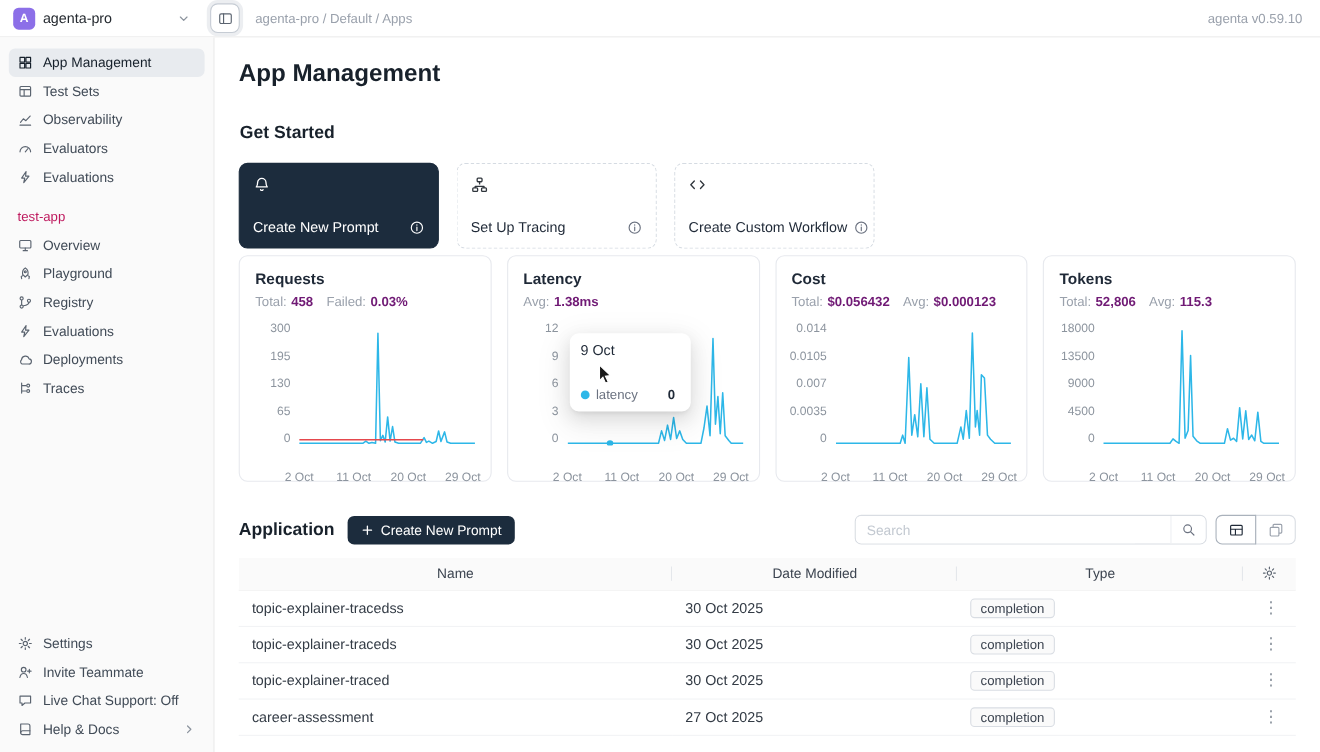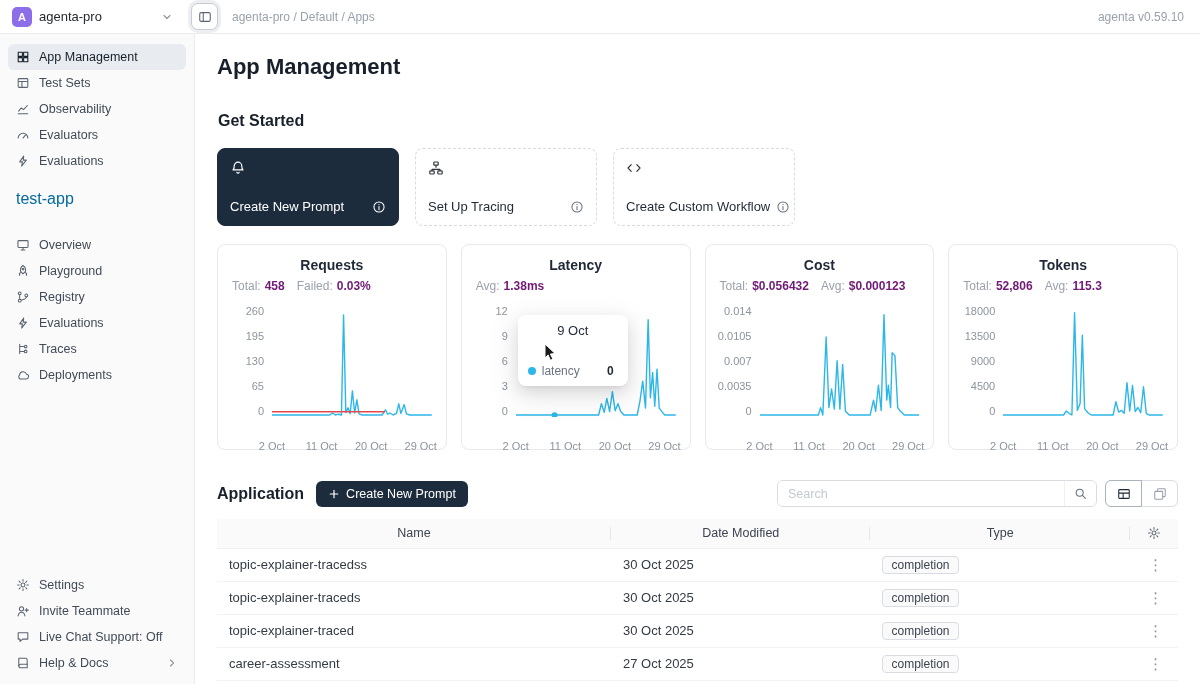--- a/index.html
+++ b/index.html
@@ -20,39 +20,39 @@
   .version { margin-left:auto; margin-right:16px; font-size:12px; color:#9aa1ac; }
 
   
   .app-body { display:flex; height:650px; }
   .sidebar { width:195px; background:#fafafa; border-right:1px solid #ececec; display:flex; flex-direction:column; padding:10px 8px 8px; flex:none; }
   .nav-item { height:26px; display:flex; align-items:center; gap:9px; padding:0 8px; border-radius:6px; font-size:12.5px; color:#414b57; cursor:pointer; flex:none; }
   .nav-item .icn { display:flex; color:#5b6470; flex:none; }
   .nav-item.active { background:#e8ebef; color:#16202b; font-weight:500; }
   .nav-item.active .icn { color:#16202b; }
   .nav-item .end { margin-left:auto; color:#8c949e; display:flex; }
-  .section-label { font-size:16px; color:#0369a1; margin:16px 8px 24px; }
+  .section-label { font-size:12px; color:#be185d; margin:16px 8px 6px; }
   .sidebar-bottom { margin-top:auto; display:flex; flex-direction:column; }
 
   .main { flex:1; padding:0 22px; overflow:hidden; }
   .page-title { font-size:22px; font-weight:600; margin:20px 0 0; color:#18212b; }
   .section-h { font-size:16px; font-weight:600; margin:32px 1px 0; color:#18212b; }
 
   
   .start-cards { display:flex; gap:16px; margin-top:18px; }
   .start-card { width:182px; height:78px; border:1px dashed #d5dbe2; border-radius:8px; padding:11px 12px; display:flex; flex-direction:column; justify-content:space-between; background:#fff; cursor:pointer; }
   .start-card .top-icon { color:#30363d; display:flex; }
   .start-card .bottom { display:flex; align-items:center; justify-content:space-between; gap:6px; }
   .start-card .lbl { font-size:13px; font-weight:500; color:#1f2937; white-space:nowrap; }
   .start-card .info { color:#6b7280; display:flex; }
   .start-card.dark { background:#1c2c3d; border:1px solid #1c2c3d; }
   .start-card.dark .top-icon, .start-card.dark .lbl, .start-card.dark .info { color:#fff; }
 
   
-  .stats { display:flex; gap:14px; margin-top:18px;text-align:center; }
+  .stats { display:flex; gap:14px; margin-top:6px; }
   .stat-card { flex:1; border:1px solid #e7e9ee; border-radius:8px; padding:12px 14px; height:206px; background:#fff; min-width:0; }
   .stat-title { font-size:14px; font-weight:600; color:#1f2937; }
   .stat-sub { margin-top:6px; font-size:12px; color:#9aa1ac; display:flex; gap:12px; }
   .stat-sub .pair { display:flex; gap:4px; align-items:baseline; white-space:nowrap; }
   .stat-sub .val { color:#701a75; font-weight:700; font-style:normal; }
   .chart-wrap { display:flex; margin-top:12px; }
   .y-ticks { width:40px; display:flex; flex-direction:column; justify-content:space-between; align-items:flex-end; padding-right:8px; height:112px; font-size:11px; color:#8c949e; flex:none; }
   .plot { flex:1; position:relative; height:112px; min-width:0; }
   .plot-svg { position:absolute; inset:0; width:100%; height:100%; display:block; }
   .x-ticks { position:relative; height:14px; margin:6px 0 0 40px; font-size:11px; color:#8c949e; }
@@ -201,34 +201,34 @@
       <span class="icn">
           <svg viewBox="0 0 16 16" width="14" height="14" fill="none" stroke="currentColor" stroke-width="1.2" stroke-linejoin="round">
             <path d="M8.8 2.2L4.2 9h3.2l-1 4.8L11.8 7H8.3l.5-4.8z"></path>
           </svg>
         </span>
       <span>Evaluations</span>
     </div>
     <div class="nav-item">
       <span class="icn">
           <svg viewBox="0 0 16 16" width="14" height="14" fill="none" stroke="currentColor" stroke-width="1.2" stroke-linecap="round" stroke-linejoin="round">
+            <path d="M4.6 12.5h6.8a2.7 2.7 0 0 0 .5-5.4 4 4 0 0 0-7.8.9 2.7 2.7 0 0 0 .5 4.5z"></path>
+          </svg>
+        </span>
+      <span>Deployments</span>
+    </div>
+    <div class="nav-item">
+      <span class="icn">
+          <svg viewBox="0 0 16 16" width="14" height="14" fill="none" stroke="currentColor" stroke-width="1.2" stroke-linecap="round" stroke-linejoin="round">
             <path d="M4.2 2.5V13M4.2 5.2h4.6M4.2 10.8h4.6"></path>
             <circle cx="11" cy="5.2" r="1.5"></circle>
             <circle cx="11" cy="10.8" r="1.5"></circle>
           </svg>
         </span>
       <span>Traces</span>
-    </div>
-    <div class="nav-item">
-      <span class="icn">
-          <svg viewBox="0 0 16 16" width="14" height="14" fill="none" stroke="currentColor" stroke-width="1.2" stroke-linecap="round" stroke-linejoin="round">
-            <path d="M4.6 12.5h6.8a2.7 2.7 0 0 0 .5-5.4 4 4 0 0 0-7.8.9 2.7 2.7 0 0 0 .5 4.5z"></path>
-          </svg>
-        </span>
-      <span>Deployments</span>
     </div>
 
     <div class="sidebar-bottom">
       <div class="nav-item">
         <span class="icn">
             <svg viewBox="0 0 16 16" width="14" height="14" fill="none" stroke="currentColor" stroke-width="1.2" stroke-linecap="round">
               <circle cx="8" cy="8" r="2.2"></circle>
               <path d="M8 1.8v1.8M8 12.4v1.8M1.8 8h1.8M12.4 8h1.8M3.6 3.6l1.3 1.3M11.1 11.1l1.3 1.3M12.4 3.6l-1.3 1.3M4.9 11.1l-1.3 1.3"></path>
             </svg>
           </span>
@@ -340,21 +340,21 @@
               <span>Total:</span>
               <b class="val">458</b>
             </span>
           <span class="pair">
               <span>Failed:</span>
               <b class="val">0.03%</b>
             </span>
         </div>
         <div class="chart-wrap">
           <div class="y-ticks">
-              <div>260</div>
+              <div>300</div>
               <div>195</div>
               <div>130</div>
               <div>65</div>
               <div>0</div>
             </div>
           <div class="plot">
             <svg class="plot-svg" viewBox="0 0 150 112" preserveAspectRatio="none">
                 <polyline points="0.0,110.0 54.3,110.0 56.9,108.0 59.5,110.0 62.1,109.2 65.2,110.0 67.2,10.0 69.3,107.6 71.4,102.8 73.4,108.8 75.5,86.0 77.6,108.0 79.7,94.8 81.7,108.8 84.8,110.0 103.4,110.0 106.6,104.8 108.6,109.2 110.7,108.0 113.8,110.0 116.9,108.4 119.0,98.8 121.0,108.4 124.1,99.6 126.2,108.8 129.3,110.0 150.0,110.0" fill="none" stroke="#2db7e8" stroke-width="1.4" stroke-linejoin="round" vector-effect="non-scaling-stroke"></polyline>
                 <polyline points="0.0,106.8 106.0,106.8" fill="none" stroke="#e5484d" stroke-width="1.4" stroke-linejoin="round" vector-effect="non-scaling-stroke"></polyline>
               </svg>

